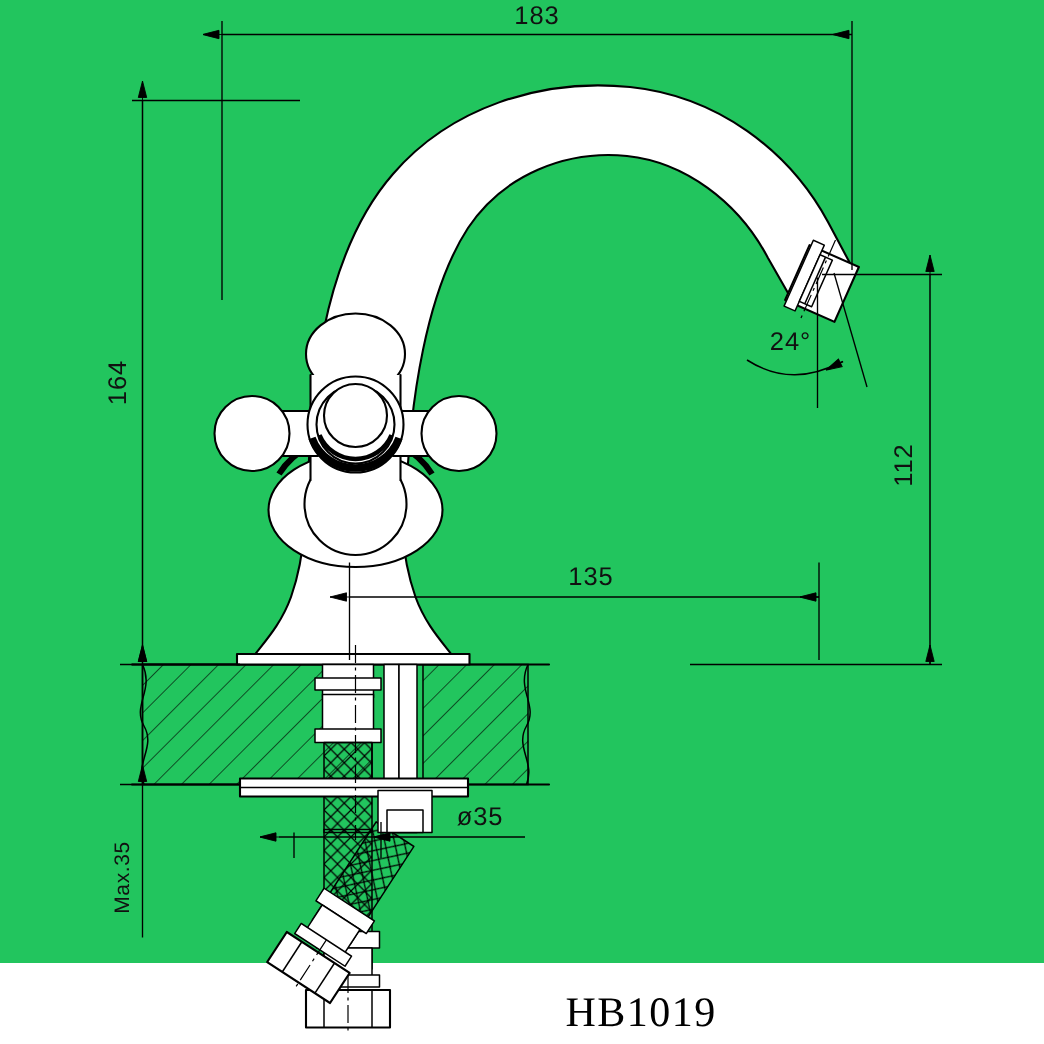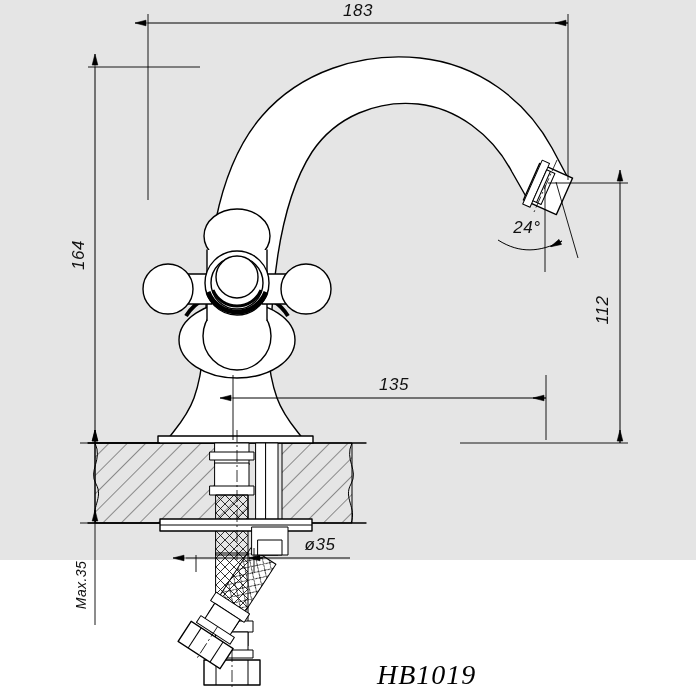--- a/index.html
+++ b/index.html
@@ -2,21 +2,21 @@
 <html><head>
 <meta charset="utf-8">
 <title>Technical Drawing</title>
 <style>
   html,body{margin:0;padding:0;background:#ffffff;}
   body{
     width:696px;height:696px;overflow:hidden;
     font-family:"Liberation Sans", sans-serif;
     position:relative;
   }
-  #drawing-root{position:relative;width:696px;height:560px;background:#e5e5e5;font-style:italic;}
+  #drawing-root{position:relative;width:696px;height:642px;background:#22c55e;}
   svg#cad{display:block;width:696px;height:696px;}
   .thin{fill:none;stroke:#000;stroke-width:1;}
   .body-line{fill:none;stroke:#000;stroke-width:1.4;stroke-linecap:round;stroke-linejoin:round;}
   .body-line-lt{fill:none;stroke:#000;stroke-width:1;stroke-linecap:round;stroke-linejoin:round;}
   .hatch-line{stroke:#000;stroke-width:0.8;fill:none;}
   .ext{stroke:#000;stroke-width:0.9;fill:none;}
   .dim{stroke:#000;stroke-width:1;fill:none;}
   .center{stroke:#000;stroke-width:0.8;fill:none;stroke-dasharray:12 3 2 3;}
   .white-fill{fill:#ffffff;}
   .dimtext{

